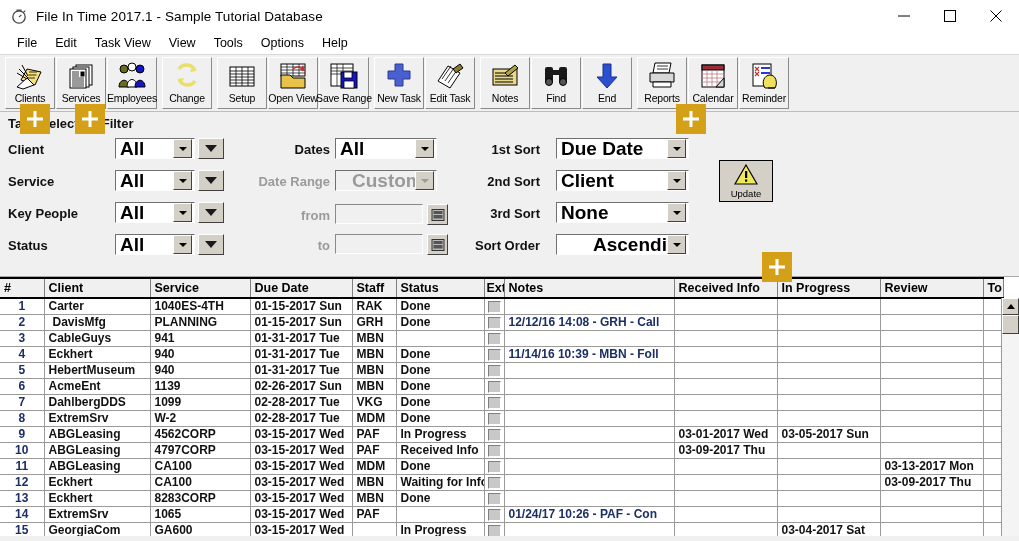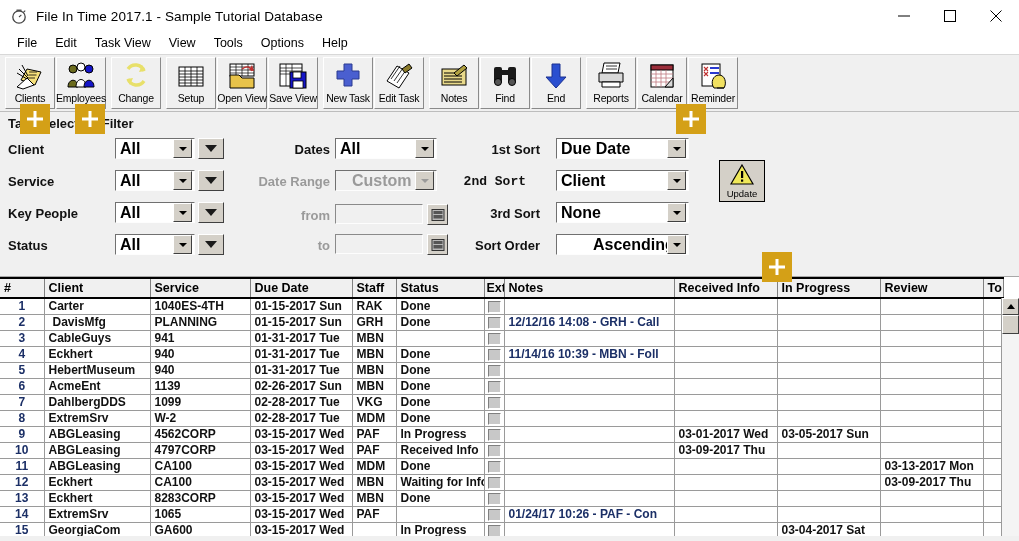--- a/index.html
+++ b/index.html
@@ -35,21 +35,21 @@
   .sep{width:4px;}
   
   #filterpanel{position:relative;height:164px;background:#f0f0f0;border-bottom:1px solid #a8a8a8;}
   .grouptitle{position:absolute;left:8px;top:110px;font-size:13px;font-weight:bold;color:#111;}
   .flabel{position:absolute;font-size:13px;font-weight:bold;color:#111;text-align:right;white-space:nowrap;}
   .flabel.dim{color:#9a9a9a;}
   .combo{position:absolute;height:21px;background:#fff;box-sizing:border-box;
          border-top:1px solid #707070;border-left:1px solid #707070;
          border-right:1px solid #fdfdfd;border-bottom:1px solid #fdfdfd;
          display:flex;align-items:center;}
-  .combo .cval{flex:1;padding-left:4px;font-size:16px;font-weight:bold;color:#000;
+  .combo .cval{flex:1;padding-left:4px;font-size:19px;font-weight:bold;color:#000;
                overflow:hidden;white-space:nowrap;}
   .combo .carrow{width:17px;height:17px;margin-right:2px;background:#d4d0c8;
                  border-top:1px solid #fff;border-left:1px solid #fff;
                  border-right:1px solid #404040;border-bottom:1px solid #404040;
                  display:flex;align-items:center;justify-content:center;flex:none;}
   .combo.disabled{background:#f0f0f0;}
   .combo.disabled .cval{color:#9a9a9a;}
   .tri{width:0;height:0;border-left:4px solid transparent;border-right:4px solid transparent;
        border-top:4px solid #000;}
   .tri.dim{border-top-color:#9a9a9a;}
@@ -59,21 +59,21 @@
            display:flex;align-items:center;justify-content:center;}
   .bigdrop .tri2{width:0;height:0;border-left:6px solid transparent;border-right:6px solid transparent;
                  border-top:7px solid #1a1a1a;}
   .txtfield{position:absolute;height:20px;background:#f0f0f0;box-sizing:border-box;
             border-top:1px solid #8a8a8a;border-left:1px solid #8a8a8a;
             border-right:1px solid #fdfdfd;border-bottom:1px solid #fdfdfd;}
   .calbtn{position:absolute;width:21px;height:21px;background:#d4d0c8;box-sizing:border-box;
           border-top:1px solid #fff;border-left:1px solid #fff;
           border-right:1px solid #404040;border-bottom:1px solid #404040;
           display:flex;align-items:center;justify-content:center;}
-  #updatebtn{position:absolute;left:719px;top:158px;width:46px;height:42px;background:#d4d0c8;
+  #updatebtn{position:absolute;left:719px;top:158px;width:54px;height:42px;background:#d4d0c8;
              box-sizing:border-box;border:1px solid #000;
              display:flex;flex-direction:column;align-items:center;justify-content:center;}
   #updatebtn .ulbl{font-size:9.5px;line-height:10px;margin-top:0px;}
   
   .plusmark{position:absolute;width:30px;height:30px;display:flex;align-items:center;
             justify-content:center;z-index:40;}
   .plusmark svg{display:block;}
   
   #gridwrap{position:relative;height:259px;background:#fff;overflow:hidden;}
   table.grid{border-collapse:collapse;table-layout:fixed;width:1003px;}
@@ -156,20 +156,32 @@
       <svg width="32" height="30" viewBox="0 0 32 30">
         <path d="M7 19 L13 8 L27 11 L21 24 Z" fill="#f5e07a" stroke="#000" stroke-width="1"></path>
         <path d="M15 11 h8 M14.5 14 h8 M14 17 h7" stroke="#000" stroke-width="0.8"></path>
         <path d="M3 26 L13 17 L20 24 L9 28 Z" fill="#ffffff" stroke="#000" stroke-width="1"></path>
         <path d="M5 8 L14 17 M3 12 L13 18 M8 4 L14 15" stroke="#000" stroke-width="1"></path>
       </svg>
     </div>
     <div class="tlbl">Clients</div>
   </div>
 
+  <div class="tbtn raised">
+    <div class="gico">
+      <svg width="32" height="30" viewBox="0 0 32 30">
+        <rect x="11" y="4" width="16" height="20" fill="#fff" stroke="#000"></rect>
+        <rect x="8" y="6" width="16" height="20" fill="#fff" stroke="#000"></rect>
+        <rect x="5" y="8" width="16" height="19" fill="#fff" stroke="#000"></rect>
+        <path d="M7 11 h7 M7 13 h7 M7 15 h7 M7 17 h12 M7 19 h12 M7 21 h12 M7 23 h12 M7 25 h12" stroke="#000" stroke-width="0.8"></path>
+        <rect x="15.5" y="10.5" width="4" height="5" fill="#000"></rect>
+      </svg>
+    </div>
+    <div class="tlbl">Services</div>
+  </div>
 
   <div class="tbtn raised">
     <div class="gico">
       <svg width="32" height="30" viewBox="0 0 32 30">
         <circle cx="8" cy="8" r="4" fill="#6b6b1e" stroke="#000"></circle>
         <path d="M3 26 C3 17 13 17 13 26 Z" fill="#6b6b1e" stroke="#000"></path>
         <circle cx="16" cy="6" r="4" fill="#fff" stroke="#000"></circle>
         <path d="M11 26 C11 16 21 16 21 26 Z" fill="#fff" stroke="#000"></path>
         <circle cx="24" cy="8" r="4" fill="#1515c8" stroke="#000"></circle>
         <path d="M19 26 C19 17 29 17 29 26 Z" fill="#1515c8" stroke="#000"></path>
@@ -221,21 +233,21 @@
   <div class="tbtn raised">
     <div class="gico">
       <svg width="32" height="30" viewBox="0 0 32 30">
         <rect x="3" y="3" width="22" height="22" fill="#fff" stroke="#000"></rect>
         <path d="M3 7 h22 M3 10 h22 M3 13 h22 M9 3 v22 M15 3 v22" stroke="#000" stroke-width="0.7"></path>
         <rect x="13" y="11" width="16" height="16" fill="#1515c8" stroke="#000"></rect>
         <rect x="16" y="11" width="8" height="6" fill="#fff" stroke="#000" stroke-width="0.8"></rect>
         <rect x="16" y="20" width="10" height="7" fill="#fff" stroke="#000" stroke-width="0.8"></rect>
       </svg>
     </div>
-    <div class="tlbl">Save View</div>
+    <div class="tlbl">Save Range</div>
   </div>
 
   <div class="sep"></div>
 
   <div class="tbtn raised">
     <div class="gico">
       <svg width="32" height="30" viewBox="0 0 32 30">
         <path d="M12 3 h8 v7 h7 v8 h-7 v7 h-8 v-7 h-7 v-8 h7 Z" fill="#4a5fd0" stroke="#2a3a90"></path>
       </svg>
     </div>
@@ -414,21 +426,21 @@
   </div>
 
   <div class="flabel" style="left:425px;top:30px;width:115px;">1st Sort</div>
   <div class="combo" style="left:556px;top:26px;width:133px;">
     <div class="cval">Due Date</div>
     <div class="carrow">
         <span class="tri"></span>
       </div>
   </div>
 
-  <div class="flabel" style="left:411px;top:62px;width:115px;font-family:Liberation Mono, monospace;">2nd Sort</div>
+  <div class="flabel" style="left:425px;top:62px;width:115px;">2nd Sort</div>
   <div class="combo" style="left:556px;top:58px;width:133px;">
     <div class="cval">Client</div>
     <div class="carrow">
         <span class="tri"></span>
       </div>
   </div>
 
   <div class="flabel" style="left:425px;top:94px;width:115px;">3rd Sort</div>
   <div class="combo" style="left:556px;top:90px;width:133px;">
     <div class="cval">None</div>

